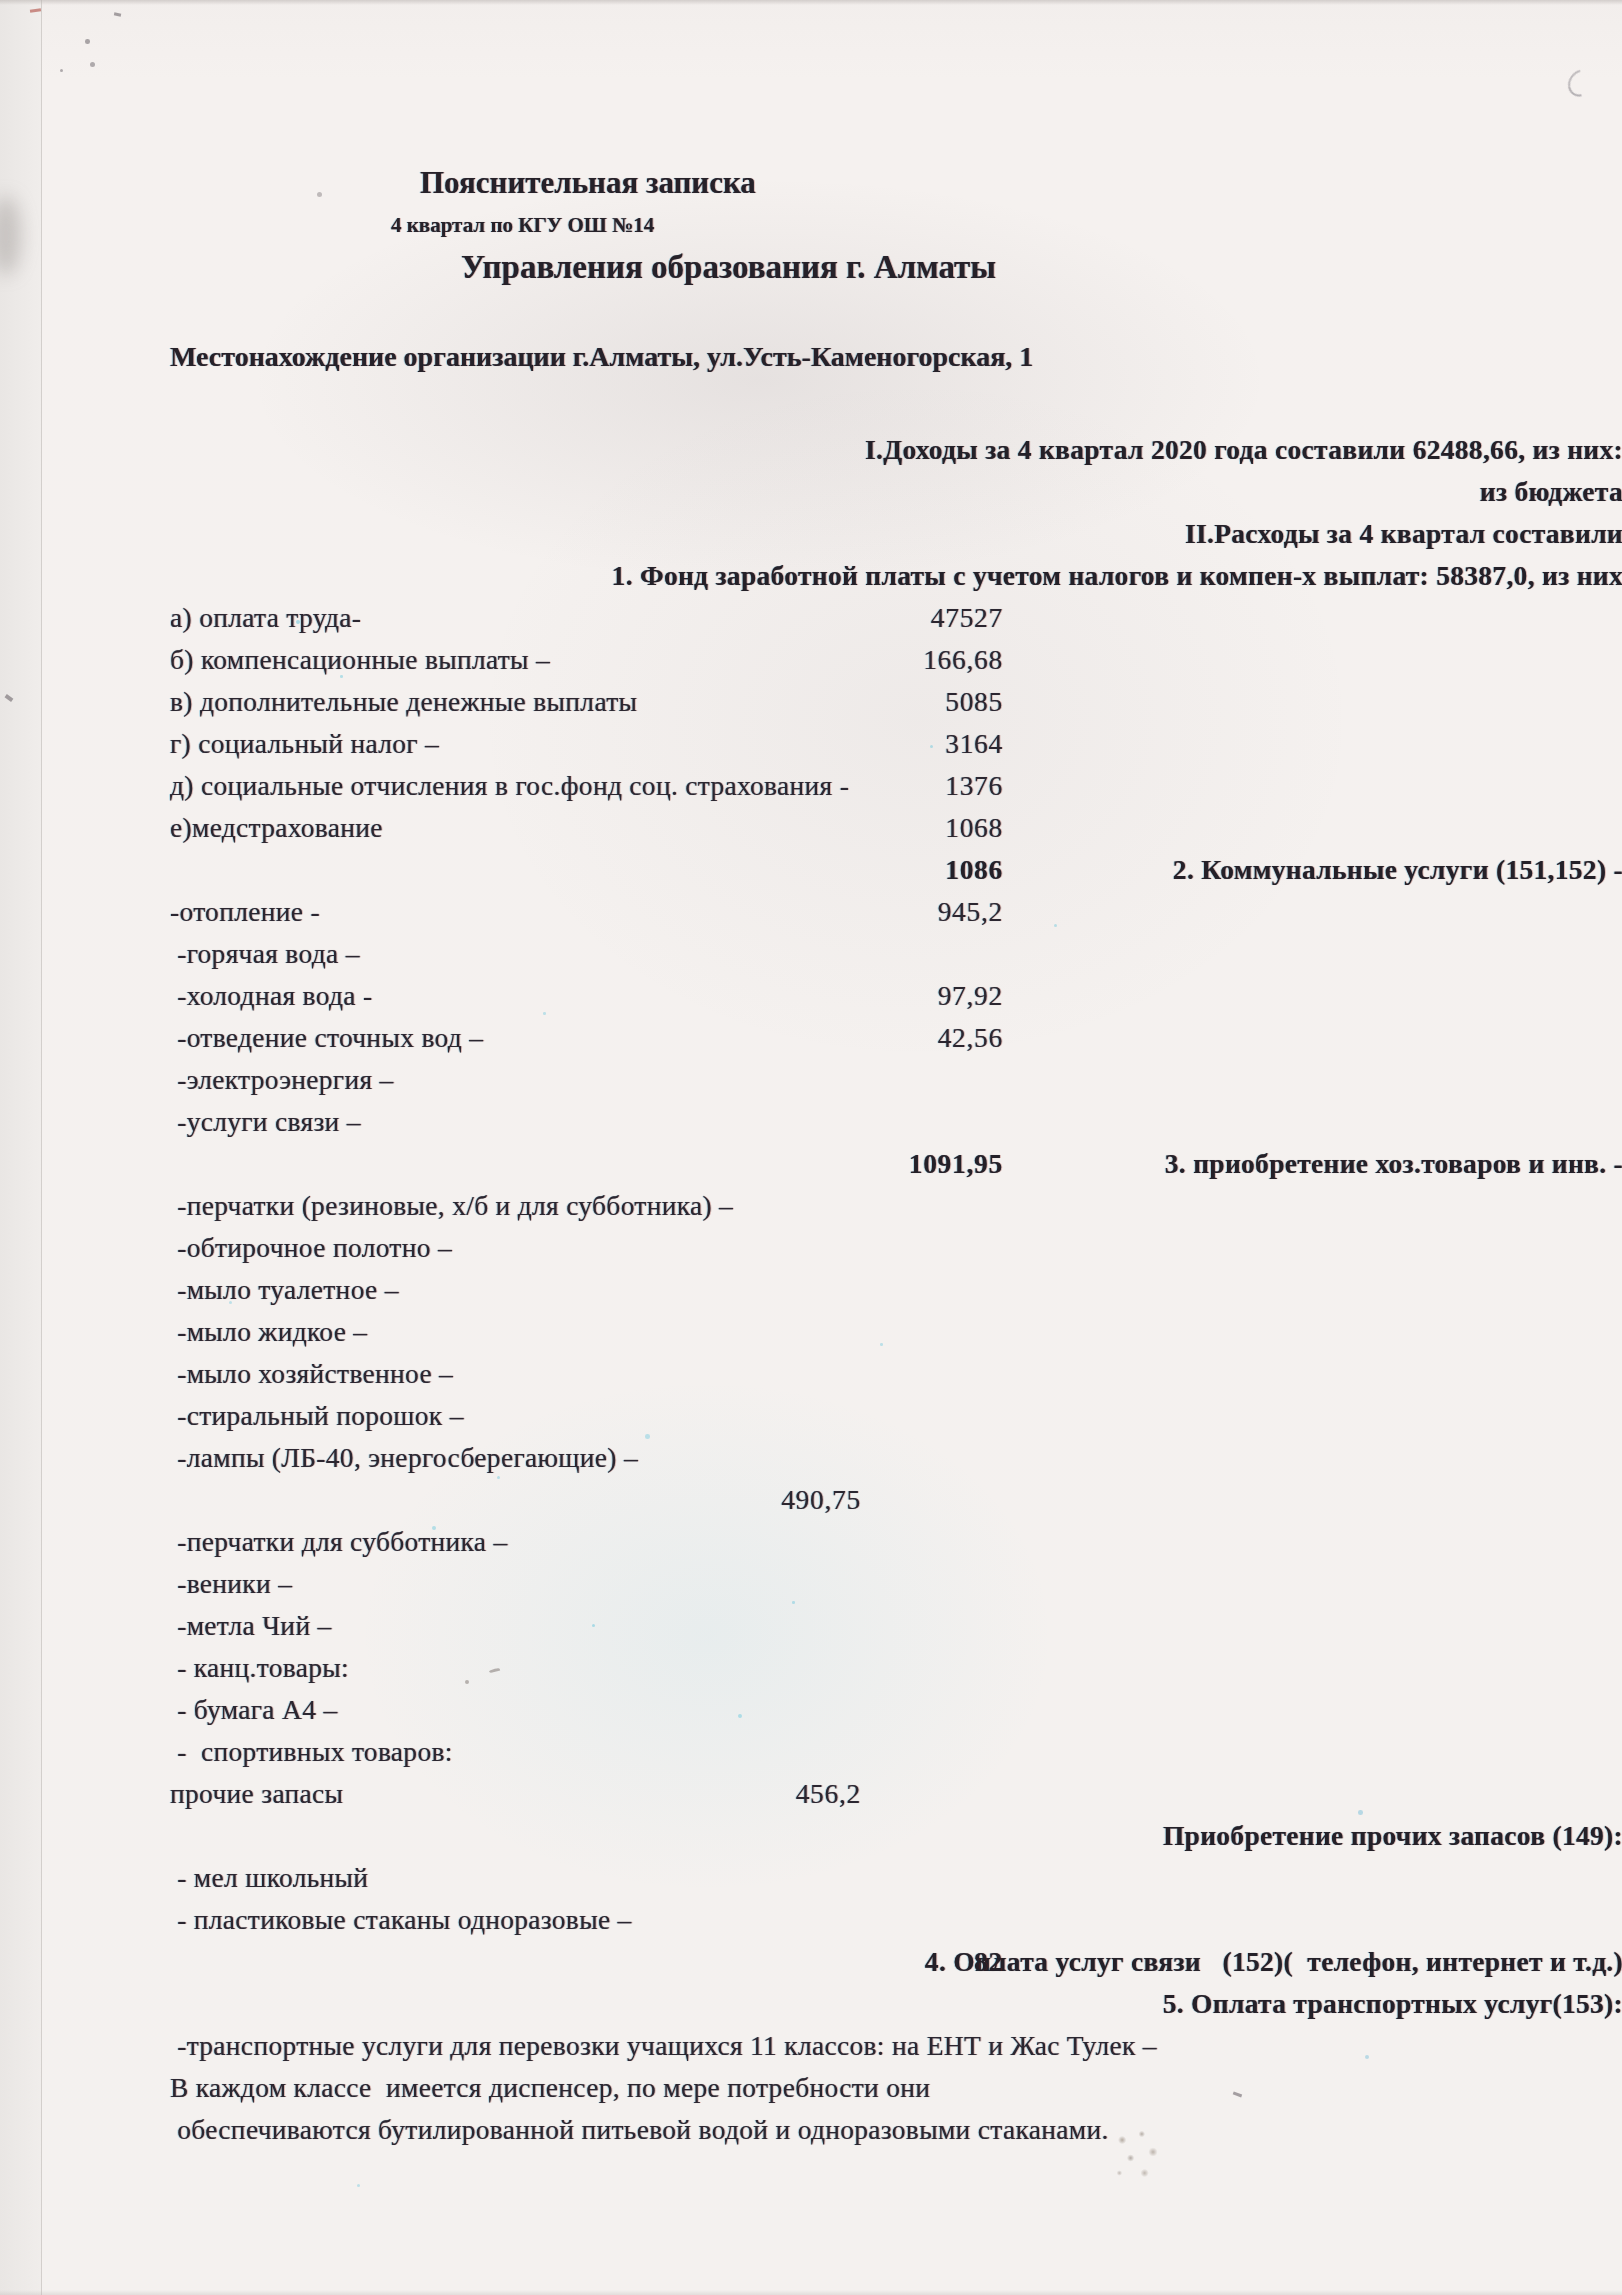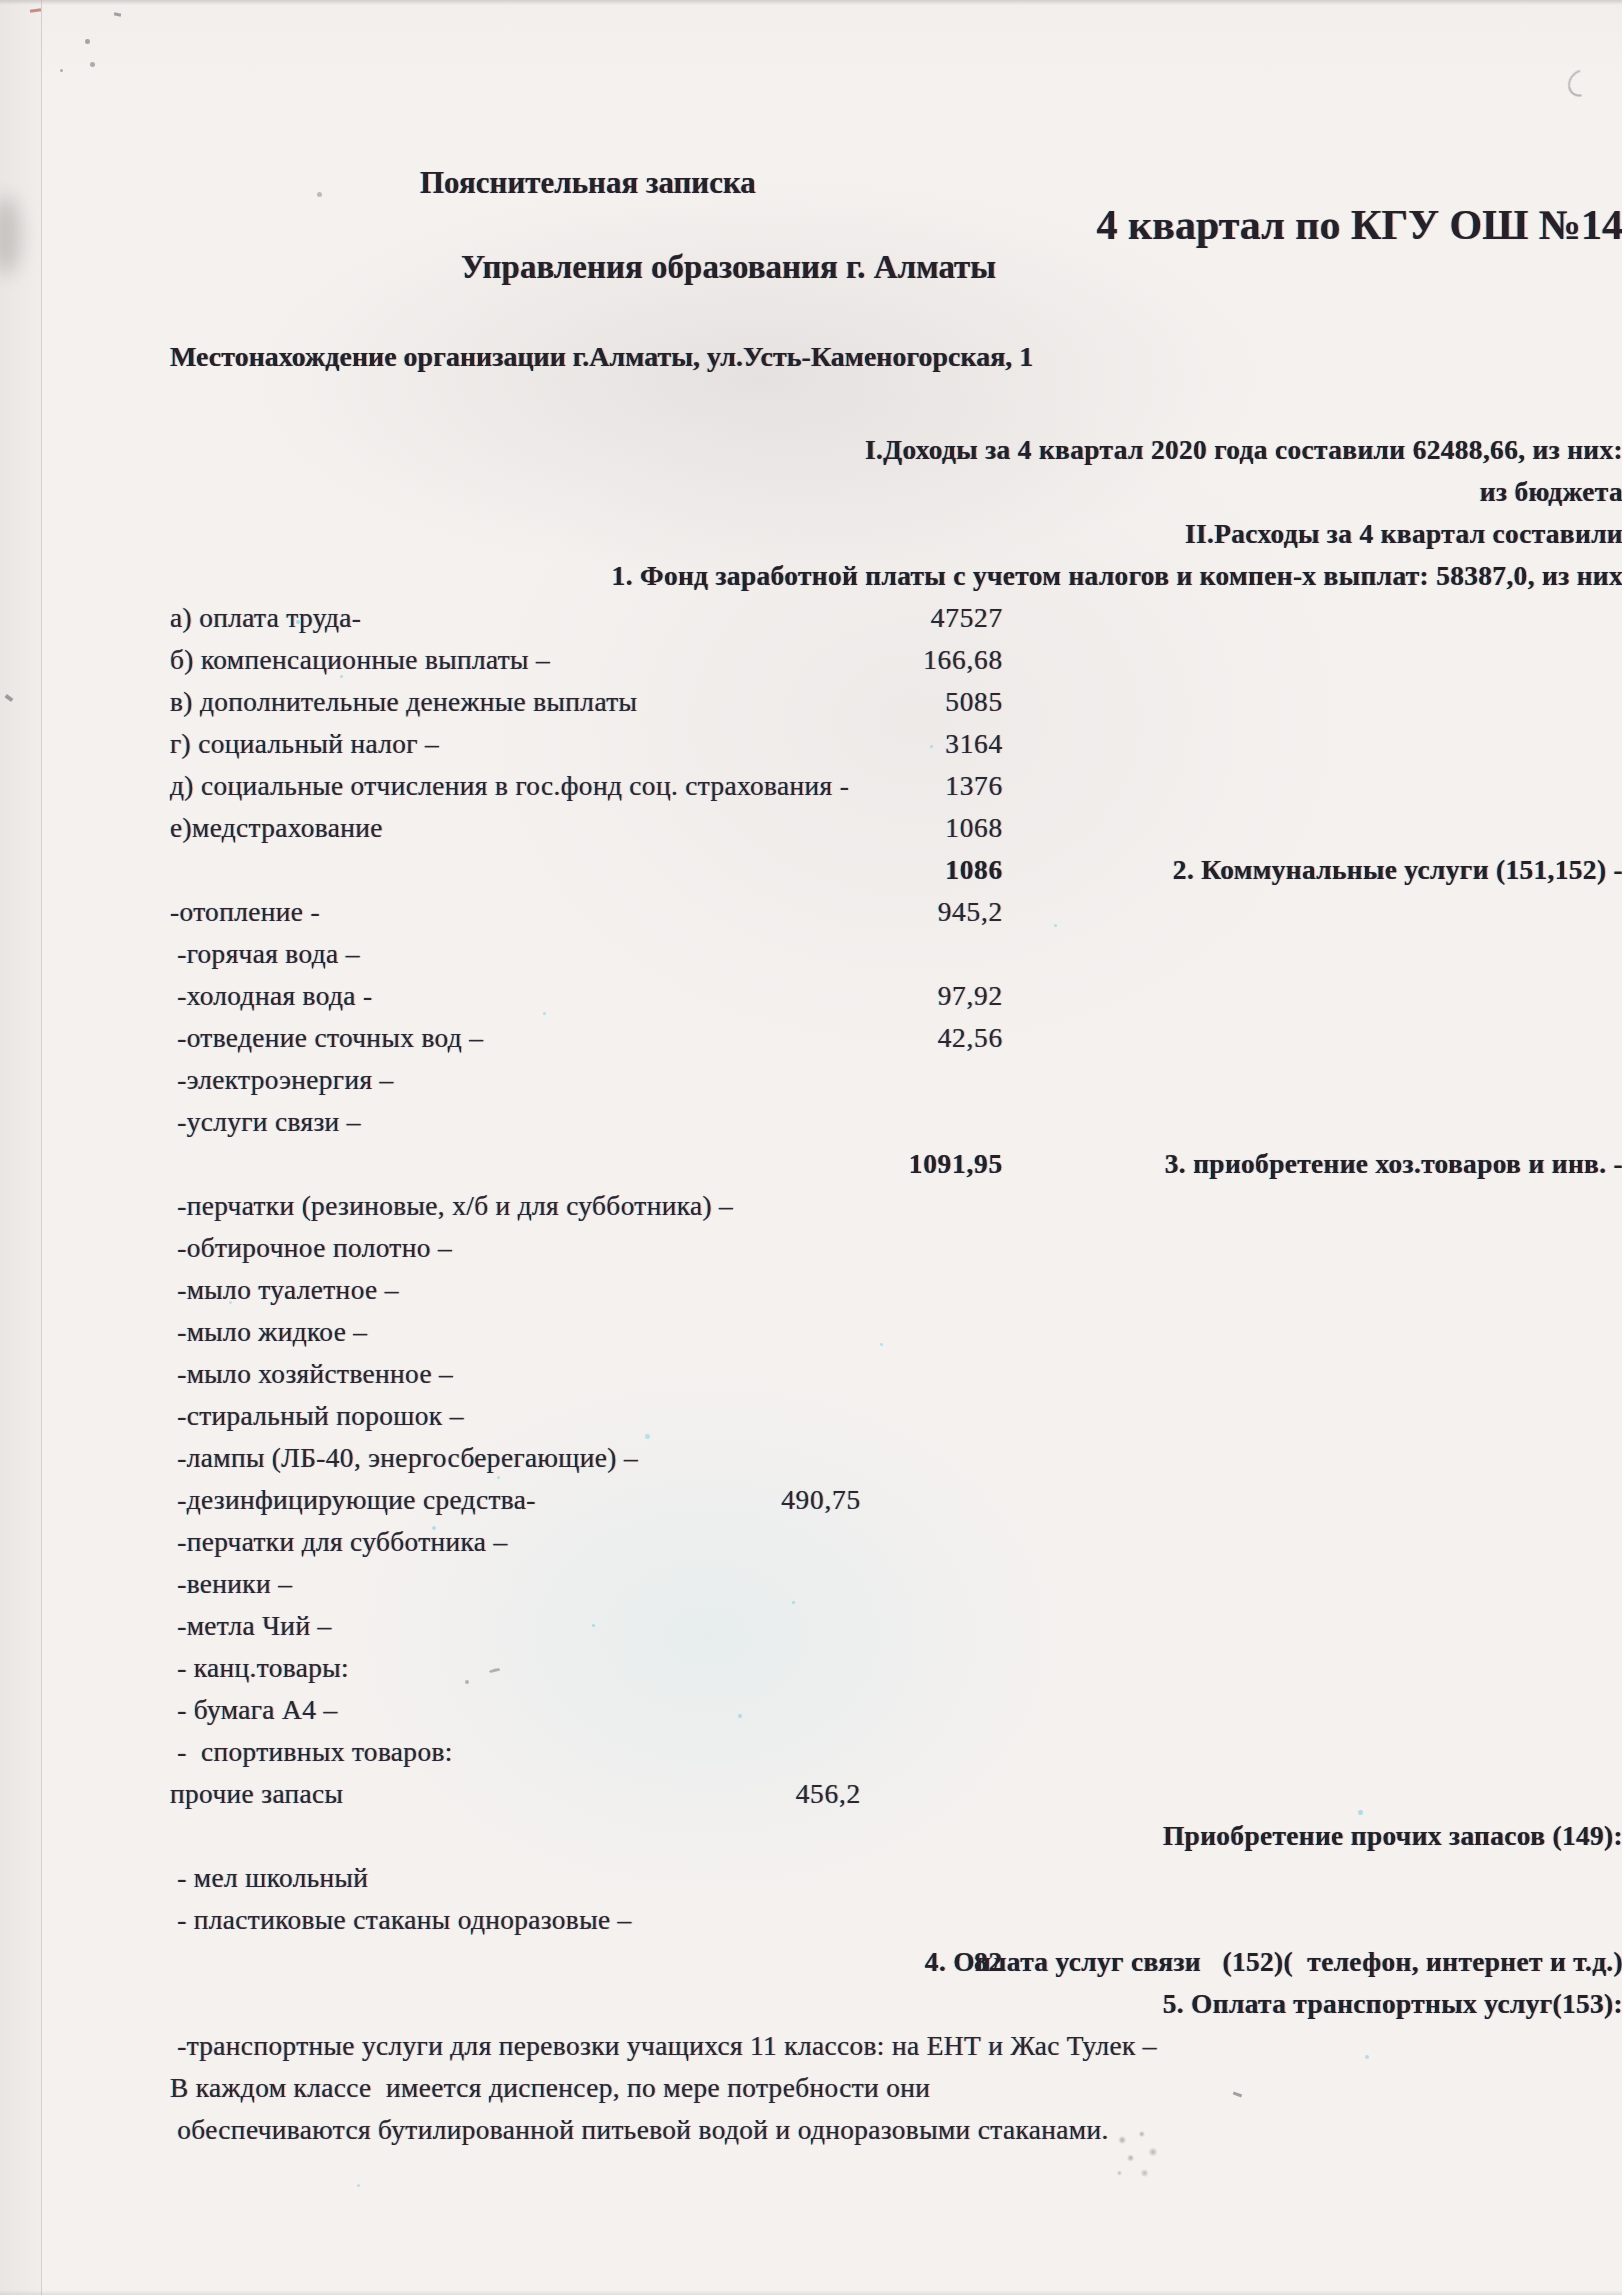--- a/index.html
+++ b/index.html
@@ -38,21 +38,21 @@
   .curlmark{position:absolute;left:1569px;top:69px;width:19.6px;height:23.6px;
     border:2.6px solid rgba(128,124,130,0.55);border-color:transparent transparent rgba(128,124,130,0.55) rgba(128,124,130,0.45);
     border-radius:50%;transform:rotate(35deg);filter:blur(0.3px);}
   .dash{position:absolute;background:rgba(110,104,108,0.6);}
   
   .content{position:absolute;left:0;top:0;width:100%;}
   .fr{ text-shadow:1px 0 0 rgba(155,38,28,0.26), -1px 0 0 rgba(0,148,198,0.24), 0 0 0.7px rgba(30,25,35,0.4); }
   .tblock{padding-top:162px;font-family:Liberation Serif, serif;}
   .tl{line-height:42px;white-space:pre-wrap;font-weight:700;color:#262129;}
   .t1{font-size:31px;padding-left:420px;}
-  .t2{font-size:42px;padding-left:391px;text-align:right;}
+  .t2{font-size:21px;padding-left:391px;}
   .t3{font-size:33px;padding-left:461px;}
   .t4{font-size:28px;padding-left:170px;margin-top:48px;}
   #rows{margin-top:51px;}
   .row{position:relative;height:42px;line-height:42px;font-size:27.5px;white-space:pre-wrap;}
   .row .lab{padding-left:170px;letter-spacing:0.3px;}
   .row.b{font-weight:700;color:#242028;text-align:right;}
   .val{position:absolute;top:0;line-height:42px;letter-spacing:0.7px;}
   .v1{right:620px;}
   .v2{right:762px;}
   .val.vb{font-weight:700;}
@@ -124,21 +124,21 @@
         <div class="row"><span class="lab fr"> -электроэнергия –</span></div>
         <div class="row"><span class="lab fr"> -услуги связи –</span></div>
         <div class="row b"><span class="lab fr">3. приобретение хоз.товаров и инв. -</span><span class="val fr v1 vb">1091,95</span></div>
         <div class="row"><span class="lab fr"> -перчатки (резиновые, х/б и для субботника) –</span></div>
         <div class="row"><span class="lab fr"> -обтирочное полотно –</span></div>
         <div class="row"><span class="lab fr"> -мыло туалетное –</span></div>
         <div class="row"><span class="lab fr"> -мыло жидкое –</span></div>
         <div class="row"><span class="lab fr"> -мыло хозяйственное –</span></div>
         <div class="row"><span class="lab fr"> -стиральный порошок –</span></div>
         <div class="row"><span class="lab fr"> -лампы (ЛБ-40, энергосберегающие) –</span></div>
-        <div class="row"><span class="lab fr"> -дезинфицирующие средства-</span><span class="val fr v2">490,75</span></div>
+        <div class="row"><span class="val fr v2">490,75</span></div>
         <div class="row"><span class="lab fr"> -перчатки для субботника –</span></div>
         <div class="row"><span class="lab fr"> -веники –</span></div>
         <div class="row"><span class="lab fr"> -метла Чий –</span></div>
         <div class="row"><span class="lab fr"> - канц.товары:</span></div>
         <div class="row"><span class="lab fr"> - бумага А4 –</span></div>
         <div class="row"><span class="lab fr"> -  спортивных товаров:</span></div>
         <div class="row"><span class="lab fr">прочие запасы</span><span class="val fr v2">456,2</span></div>
         <div class="row b"><span class="lab fr">Приобретение прочих запасов (149):</span></div>
         <div class="row"><span class="lab fr"> - мел школьный</span></div>
         <div class="row"><span class="lab fr"> - пластиковые стаканы одноразовые –</span></div>

